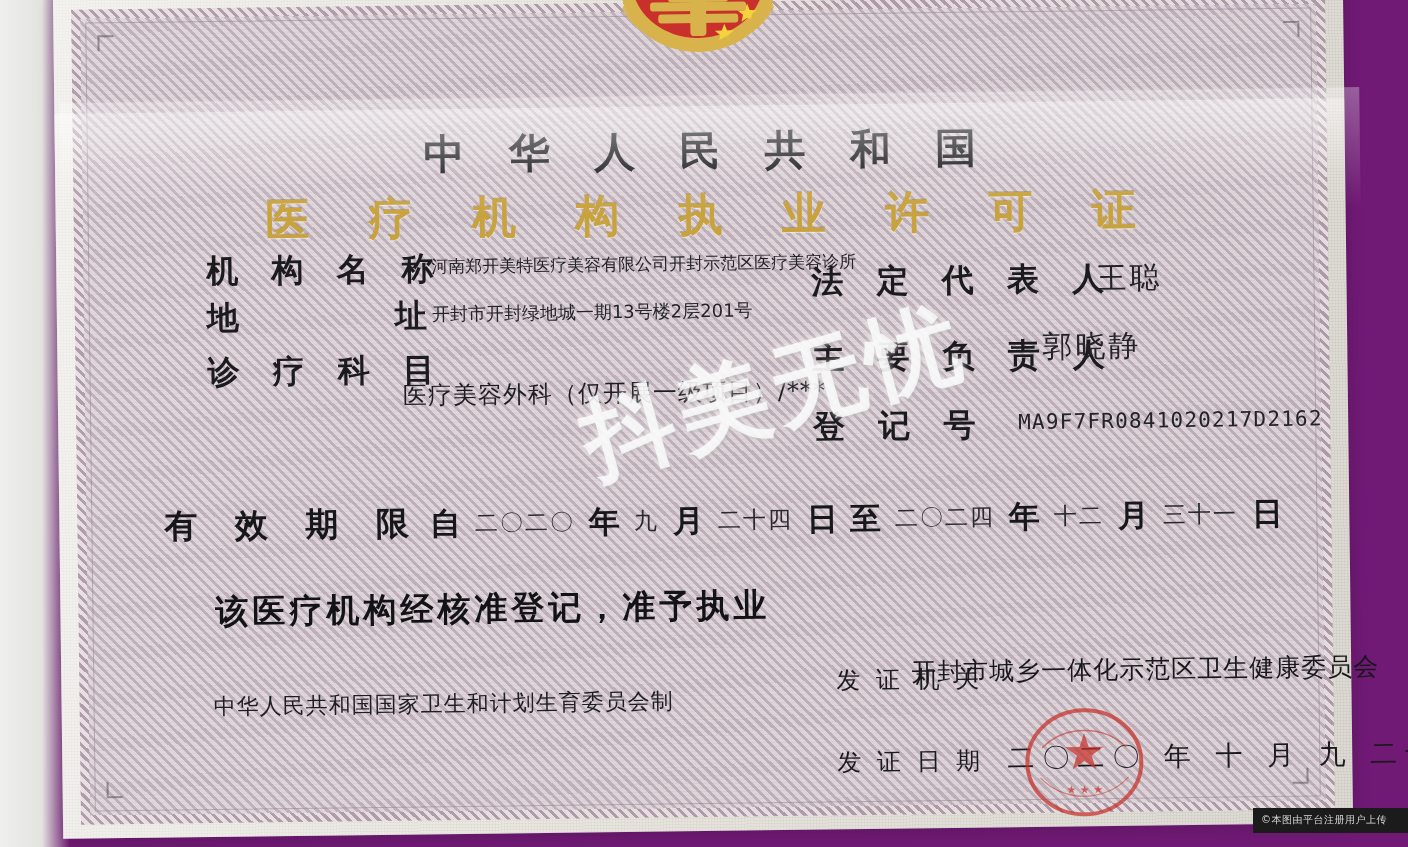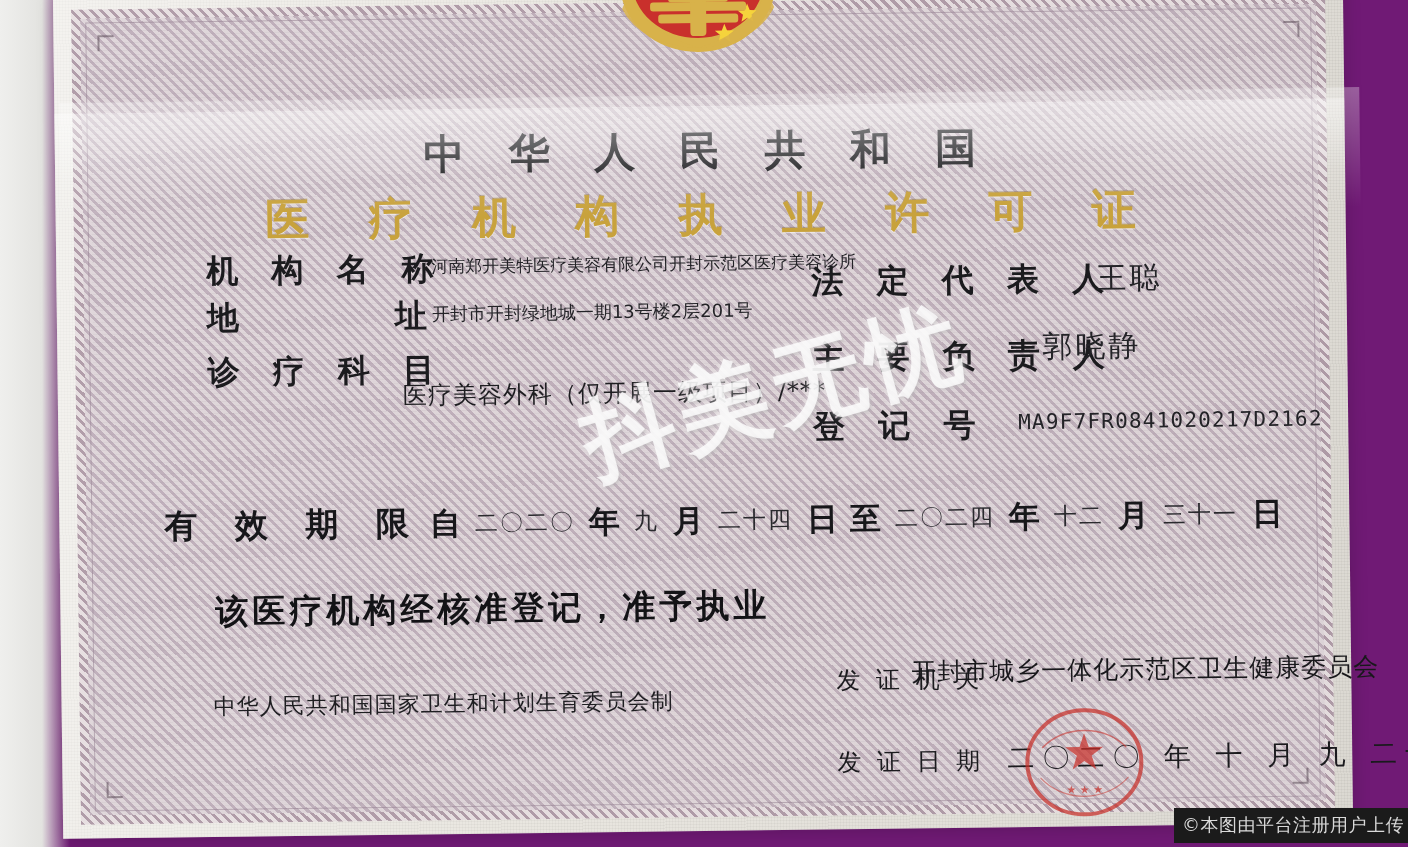--- a/index.html
+++ b/index.html
@@ -259,25 +259,25 @@
     letter-spacing: 6px;
     pointer-events: none;
     font-family: "DejaVu Sans", "Liberation Sans", sans-serif;
     white-space: nowrap;
   }
 
   
   .credit {
     position: absolute;
     right: 0;
-    bottom: 4px;
+    bottom: 14px;
     background: #1b1b1b;
     color: #d9d9d9;
-    font-size: 18px;
-    padding: 5px 4px 6px 8px;
+    font-size: 10px;
+    padding: 5px 21px 6px 8px;
     letter-spacing: 0.5px;
     font-family: "DejaVu Sans", "Liberation Sans", sans-serif;
   }
 
   
   .left-shade {
     position: absolute;
     left: 0; top: 0;
     width: 70px; height: 847px;
     background: linear-gradient(90deg, #efefed 0%, #e3e3e0 60%, rgba(227,227,224,0) 100%);

